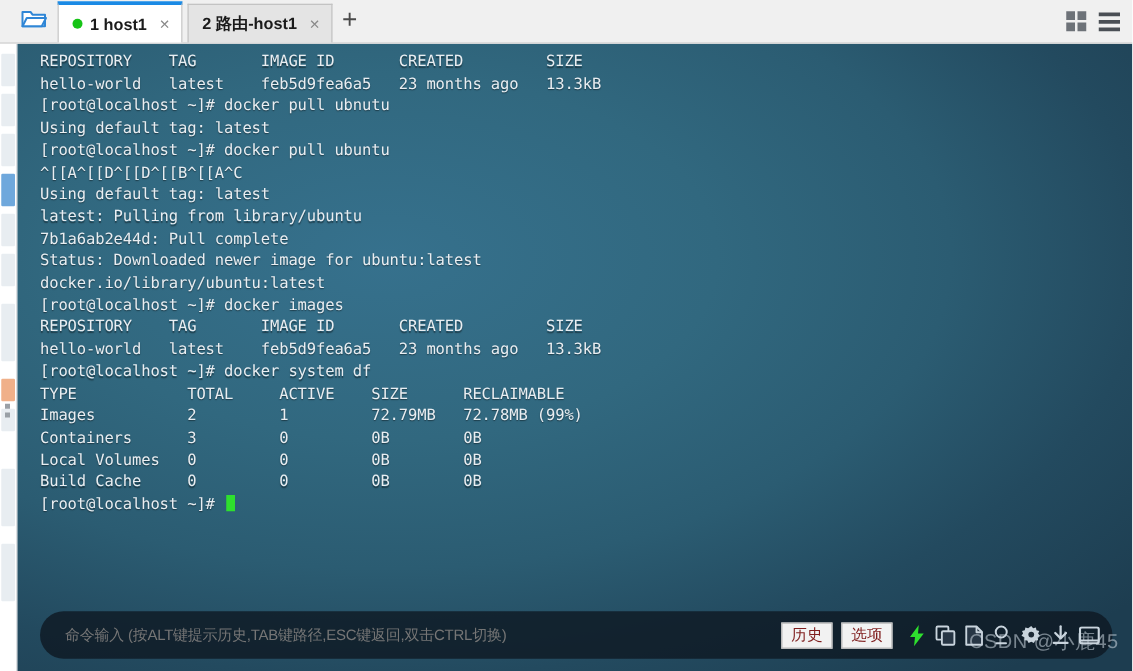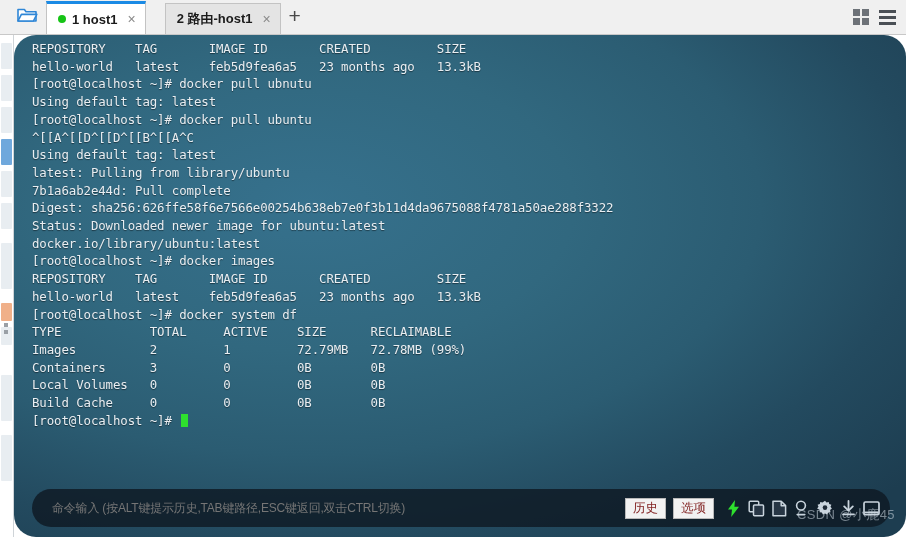--- a/index.html
+++ b/index.html
@@ -60,21 +60,21 @@
     cursor: pointer;
     box-sizing: border-box;
     white-space: nowrap;
   }
   .tab.active {
     background: #ffffff;
     border-top: 3px solid #1a8ae5;
     margin-top: 1px;
     padding-top: 0;
   }
-  .tab + .tab { margin-left: 19px; }
+  .tab + .tab { margin-left: 4px; }
   .tab-dot {
     width: 8px;
     height: 8px;
     border-radius: 50%;
     background: #16c416;
     flex: none;
   }
   .tab-close {
     font-size: 14px;
     color: #8a8a8a;
@@ -154,21 +154,20 @@
     display: block;
   }
 
   
   .terminal {
     position: relative;
     flex: 1;
     background:
       radial-gradient(ellipse 780px 430px at 33% 34%, #36718d 0%, #31687f 34%, #2b5c72 58%, #234a5f 78%, #1d3d50 100%);
     overflow: hidden;
-    border-radius: 22px;
   }
   .term-scroll {
     position: absolute;
     inset: 0;
     padding: 5px 0 0 18px;
     box-sizing: border-box;
   }
   .term-line {
     font-family: "DejaVu Sans Mono", "Liberation Mono", monospace;
     font-size: 12.4px;
@@ -238,21 +237,21 @@
     justify-content: center;
     cursor: pointer;
   }
 
   
   .watermark {
     position: absolute;
     right: 11px;
     bottom: 13px;
     font-family: "Liberation Sans", sans-serif;
-    font-size: 13px;
+    font-size: 16px;
     color: rgba(205, 216, 226, 0.55);
     letter-spacing: 0.4px;
     pointer-events: none;
     user-select: none;
   }
 </style>
 </head>
 <body>
 
 <div class="app">
@@ -320,21 +319,20 @@
       <div class="term-scroll">
         <div class="term-line">REPOSITORY    TAG       IMAGE ID       CREATED         SIZE</div>
         <div class="term-line">hello-world   latest    feb5d9fea6a5   23 months ago   13.3kB</div>
         <div class="term-line">[root@localhost ~]# docker pull ubnutu</div>
         <div class="term-line">Using default tag: latest</div>
         <div class="term-line">[root@localhost ~]# docker pull ubuntu</div>
         <div class="term-line">^[[A^[[D^[[D^[[B^[[A^C</div>
         <div class="term-line">Using default tag: latest</div>
         <div class="term-line">latest: Pulling from library/ubuntu</div>
         <div class="term-line">7b1a6ab2e44d: Pull complete</div>
-        <div class="term-line">Digest: sha256:626ffe58f6e7566e00254b638eb7e0f3b11d4da9675088f4781a50ae288f3322</div>
         <div class="term-line">Status: Downloaded newer image for ubuntu:latest</div>
         <div class="term-line">docker.io/library/ubuntu:latest</div>
         <div class="term-line">[root@localhost ~]# docker images</div>
         <div class="term-line">REPOSITORY    TAG       IMAGE ID       CREATED         SIZE</div>
         <div class="term-line">hello-world   latest    feb5d9fea6a5   23 months ago   13.3kB</div>
         <div class="term-line">[root@localhost ~]# docker system df</div>
         <div class="term-line">TYPE            TOTAL     ACTIVE    SIZE      RECLAIMABLE</div>
         <div class="term-line">Images          2         1         72.79MB   72.78MB (99%)</div>
         <div class="term-line">Containers      3         0         0B        0B</div>
         <div class="term-line">Local Volumes   0         0         0B        0B</div>

